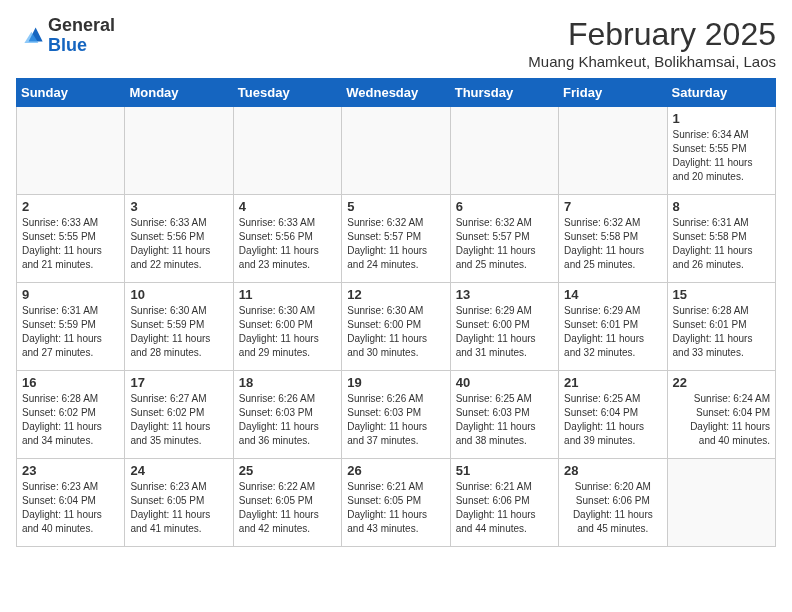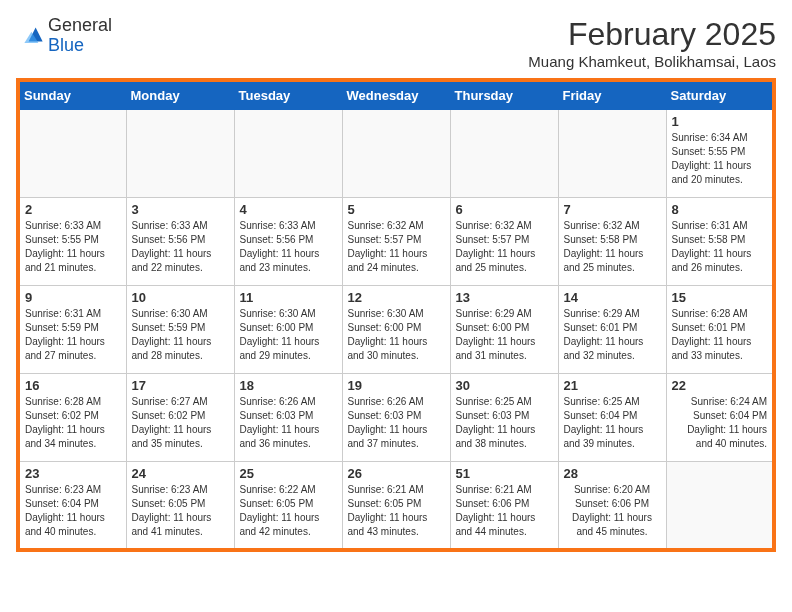--- a/index.html
+++ b/index.html
@@ -16,21 +16,21 @@
       align-items: flex-start;
       margin-bottom: 8px;
     }
     .logo {
       display: flex;
       align-items: center;
       gap: 4px;
     }
     .logo-text {
       font-size: 18px;
-      font-weight: normal;
+      font-weight: bold;
       line-height: 1.1;
     }
     .logo-general { color: #333; }
     .logo-blue { color: #1565c0; }
     .logo-icon {
       width: 28px;
       height: 28px;
     }
     .title-block {
       text-align: right;
@@ -40,21 +40,21 @@
       font-weight: normal;
       color: #333;
     }
     .location-title {
       font-size: 15px;
       color: #333;
     }
     .calendar {
       width: 100%;
       border-collapse: collapse;
-      border: 4px solid #f97316;
+      border: 1px solid #f97316;
     }
     .calendar th {
       background: #1565c0;
       color: #fff;
       padding: 6px 4px;
       font-size: 13px;
       font-weight: bold;
       text-align: left;
       border: 1px solid #1565c0;
     }
@@ -238,21 +238,21 @@
 Sunset: 6:03 PM
 Daylight: 11 hours and 36 minutes.</div>
         </td>
         <td>
           <span class="day-num">19</span>
           <div class="day-info" style="white-space: pre-line;">Sunrise: 6:26 AM
 Sunset: 6:03 PM
 Daylight: 11 hours and 37 minutes.</div>
         </td>
         <td>
-          <span class="day-num">30</span>
+          <span class="day-num">40</span>
           <div class="day-info" style="white-space: pre-line;">Sunrise: 6:25 AM
 Sunset: 6:03 PM
 Daylight: 11 hours and 38 minutes.</div>
         </td>
         <td>
           <span class="day-num">21</span>
           <div class="day-info" style="white-space: pre-line;">Sunrise: 6:25 AM
 Sunset: 6:04 PM
 Daylight: 11 hours and 39 minutes.</div>
         </td>

